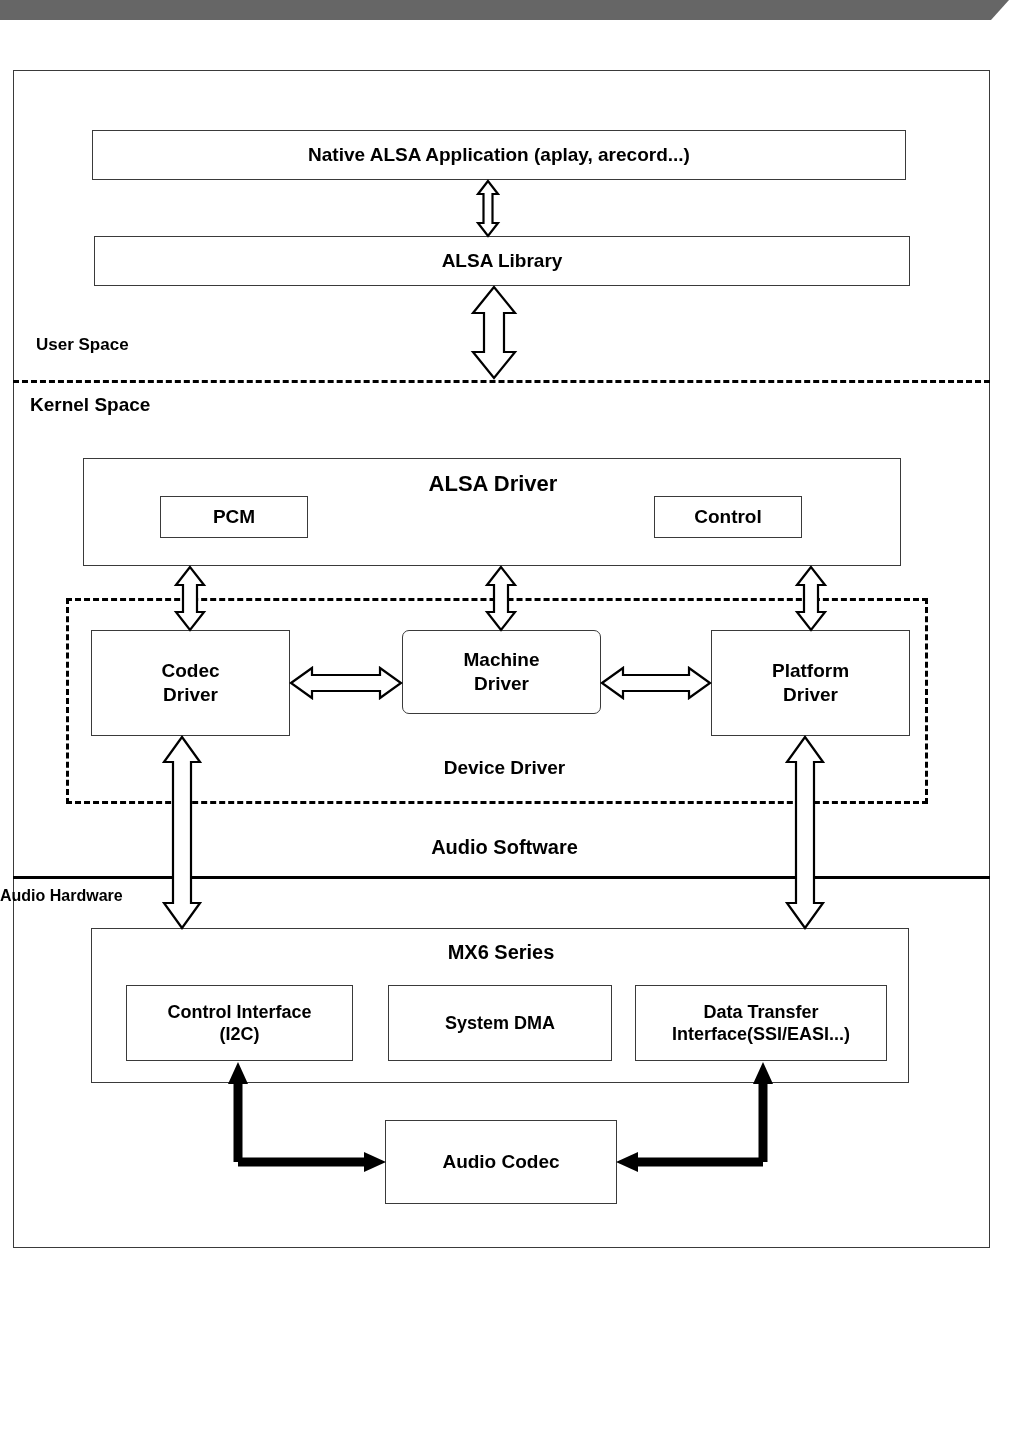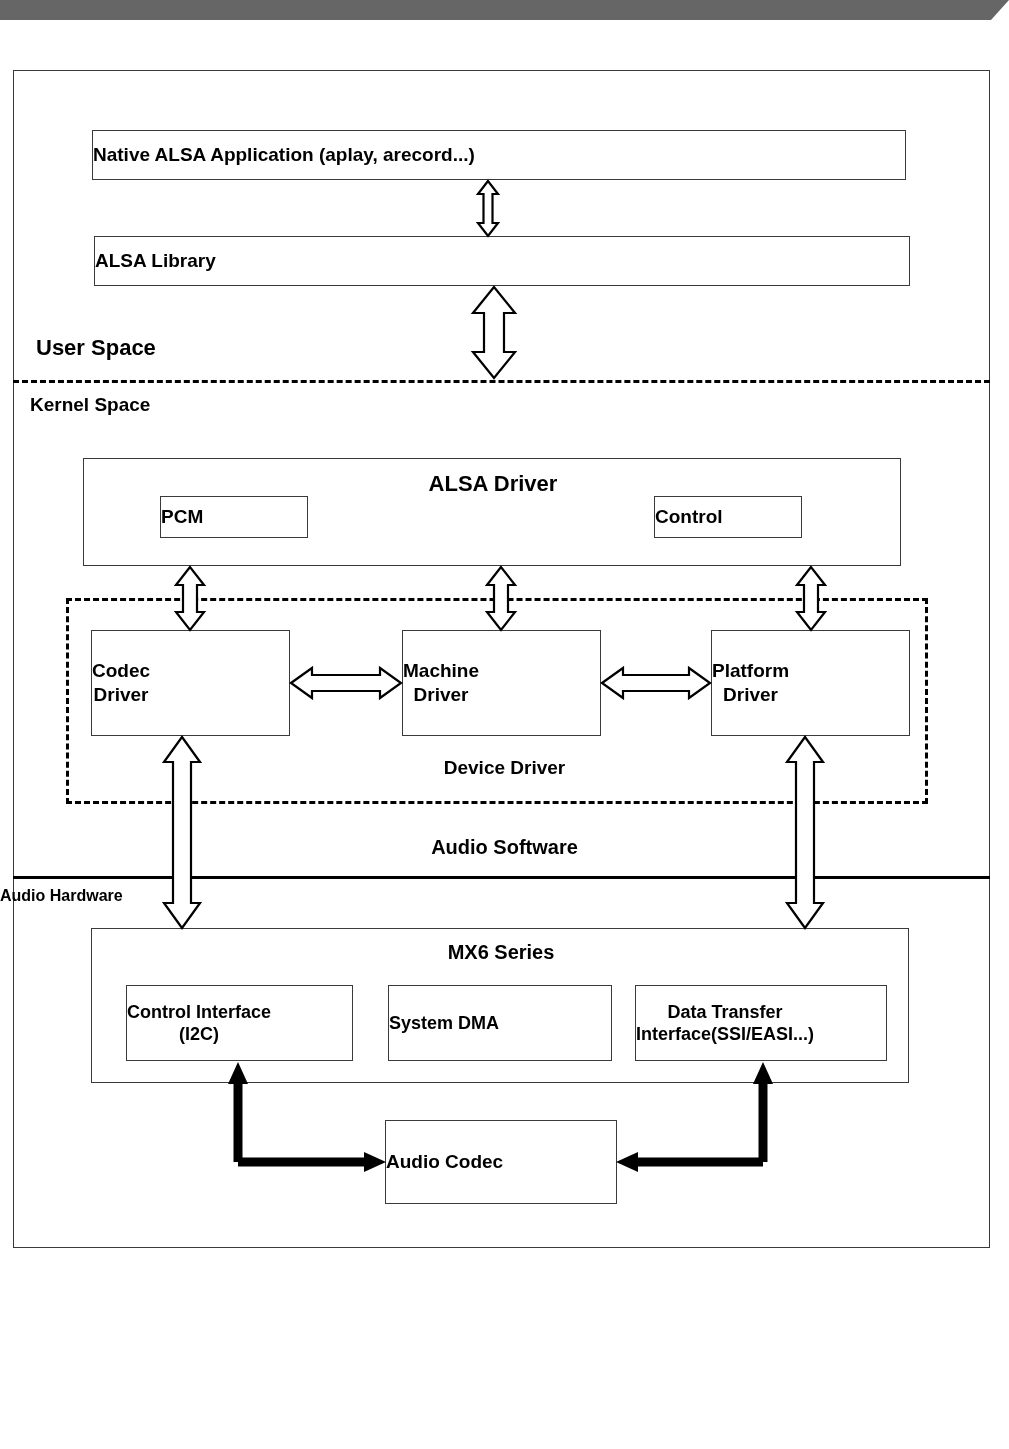--- a/index.html
+++ b/index.html
@@ -39,20 +39,21 @@
     background: #ffffff;
   }
   
   .box {
     position: absolute;
     border: 1.6px solid #3a3a3a;
     box-sizing: border-box;
     background: #ffffff;
     display: flex;
     align-items: center;
+    justify-content: center;
     text-align: center;
     color: #000000;
     font-weight: bold;
   }
   .box .lbl { line-height: 1.25; }
 
   .dashed-box {
     position: absolute;
     border: 3px dashed #000000;
     box-sizing: border-box;
@@ -97,21 +98,21 @@
   <div class="outer-frame"></div>
 
   <div class="box" style="left:92px; top:130px; width:814px; height:50px; font-size:19px;">
     <span class="lbl">Native ALSA Application (aplay, arecord...)</span>
   </div>
 
   <div class="box" style="left:94px; top:236px; width:816px; height:50px; font-size:19px;">
     <span class="lbl">ALSA Library</span>
   </div>
 
-  <div class="free-label" style="left:36px; top:335px; font-size:22px;">User Space</div>
+  <div class="free-label" style="left:36px; top:335px; font-size:17px;">User Space</div>
 
   <div class="dashed-divider" style="left:13px; top:380px; width:977px;"></div>
 
   <div class="free-label" style="left:30px; top:394px; font-size:19px;">Kernel Space</div>
 
   <div class="box" style="left:83px; top:458px; width:818px; height:108px; display:block;">
     <div class="free-label" style="left:0; top:12px; width:818px; text-align:center; font-size:22px; position:absolute;">ALSA Driver</div>
   </div>
 
   <div class="box" style="left:160px; top:496px; width:148px; height:42px; font-size:19px;">
@@ -124,21 +125,21 @@
 
   <div class="dashed-box" style="left:66px; top:598px; width:862px; height:206px;"></div>
 
   <div class="box" style="left:91px; top:630px; width:199px; height:106px; font-size:19px;">
     <span class="lbl">
       <span>Codec</span><br>
       <span>Driver</span>
     </span>
   </div>
 
-  <div class="box" style="left:402px; top:630px; width:199px; height:106px; font-size:19px;">
+  <div class="box" style="left:402px; top:630px; width:199px; height:84px; font-size:19px;border-radius:7px;">
     <span class="lbl">
       <span>Machine</span><br>
       <span>Driver</span>
     </span>
   </div>
 
   <div class="box" style="left:711px; top:630px; width:199px; height:106px; font-size:19px;">
     <span class="lbl">
       <span>Platform</span><br>
       <span>Driver</span>

